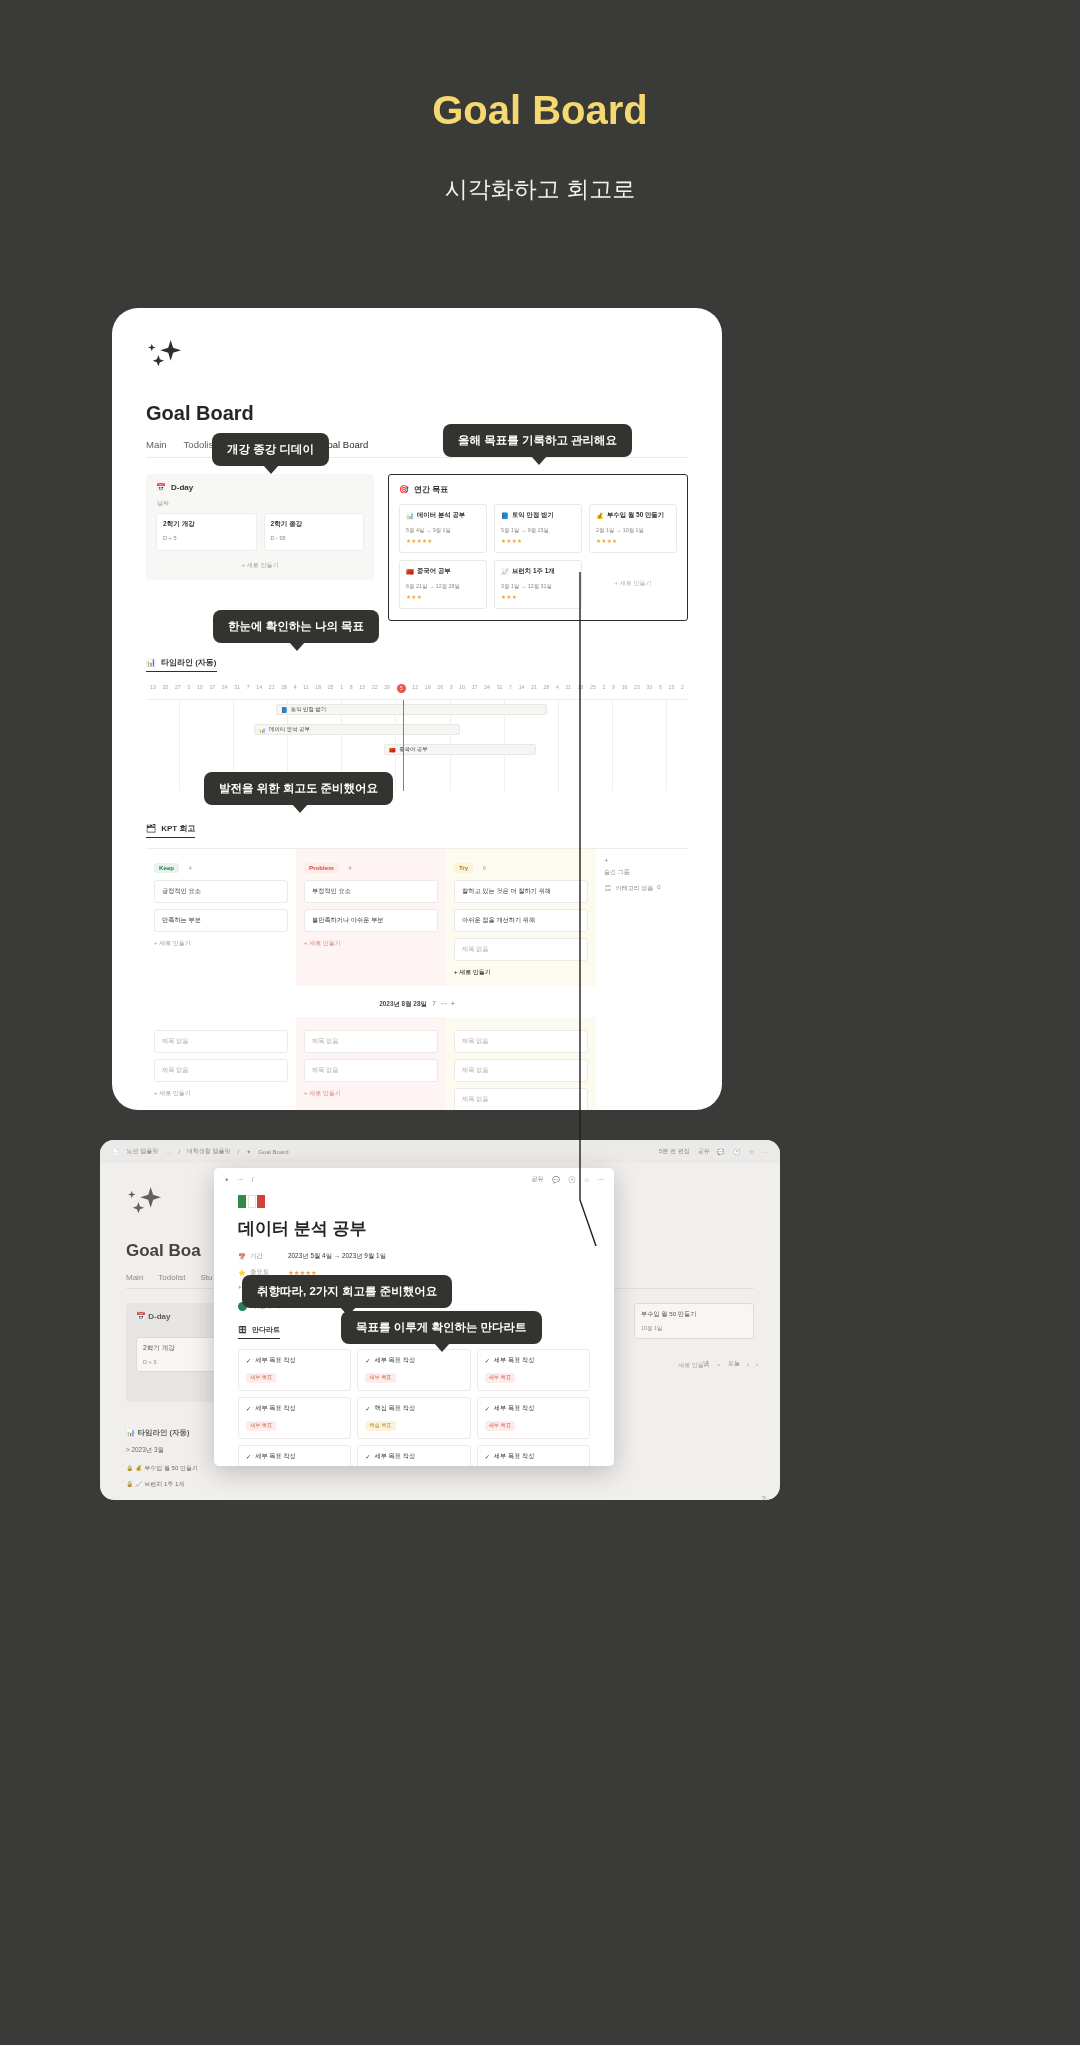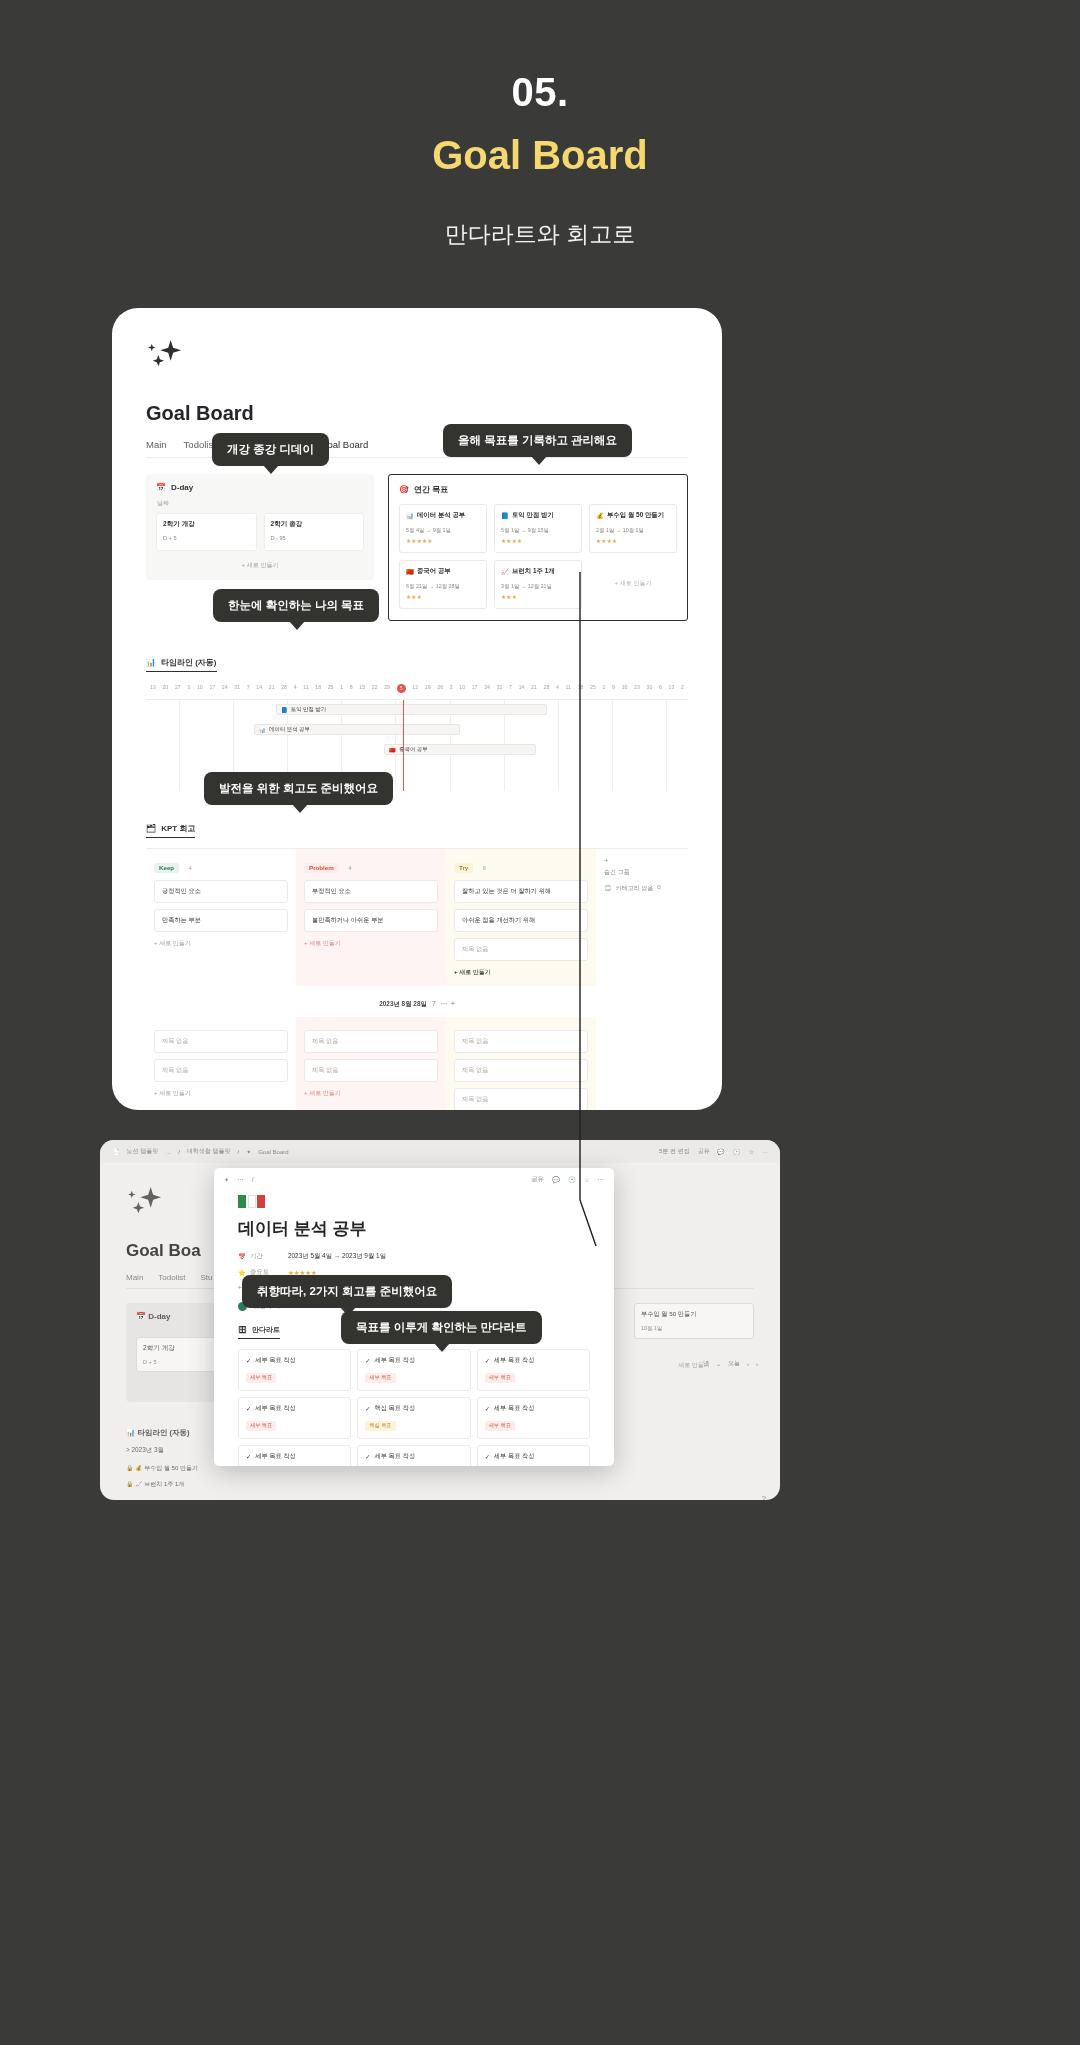--- a/index.html
+++ b/index.html
@@ -123,24 +123,23 @@
   .tip { position:absolute; background:#333330; color:#fff; border-radius:8px;
          font-size:11.5px; font-weight:600; padding:9px 15px; white-space:nowrap; }
   .tip::after { content:""; position:absolute; left:50%; margin-left:-7px; bottom:-8px;
                 border-left:8px solid transparent; border-right:8px solid transparent;
                 border-top:9px solid #333330; }
 </style>
 </head>
 <body>
 
 <div class="hero">
-  <div class="hero-num">05.</div>
   <div class="hero-title">Goal Board</div>
   <div class="hero-sub">
-    <div>만다라트와 회고로</div>
+    <div>시각화하고 회고로</div>
   </div>
 </div>
 
 <div class="board">
   <div class="board-inner">
 
     <svg class="sparkle" viewBox="0 0 40 36">
       <path fill="#2f2f2d" d="M26 2 L28.6 10.4 L37 13 L28.6 15.6 L26 24 L23.4 15.6 L15 13 L23.4 10.4 Z"></path>
       <path fill="#2f2f2d" d="M13 18 L14.6 22.4 L19 24 L14.6 25.6 L13 30 L11.4 25.6 L7 24 L11.4 22.4 Z"></path>
       <path fill="#2f2f2d" d="M6 6 L7 9 L10 10 L7 11 L6 14 L5 11 L2 10 L5 9 Z"></path>
@@ -556,16 +555,16 @@
       </div>
     </div>
 </div>
 
 <svg style="position:absolute;left:0;top:0;width:1080px;height:2045px;pointer-events:none">
   <path d="M580 572 L580 1200 L596 1246" stroke="#1e1e1c" stroke-width="1.4" fill="none"></path>
 </svg>
 
 <div class="tip" style="left:212px;top:433px">개강 종강 디데이</div>
 <div class="tip" style="left:443px;top:424px">올해 목표를 기록하고 관리해요</div>
-<div class="tip" style="left:213px;top:589px">한눈에 확인하는 나의 목표</div>
+<div class="tip" style="left:213px;top:610px">한눈에 확인하는 나의 목표</div>
 <div class="tip" style="left:204px;top:772px">발전을 위한 회고도 준비했어요</div>
 <div class="tip" style="left:242px;top:1275px">취향따라, 2가지 회고를 준비했어요</div>
 <div class="tip" style="left:341px;top:1311px">목표를 이루게 확인하는 만다라트</div>
 
 </body></html>

